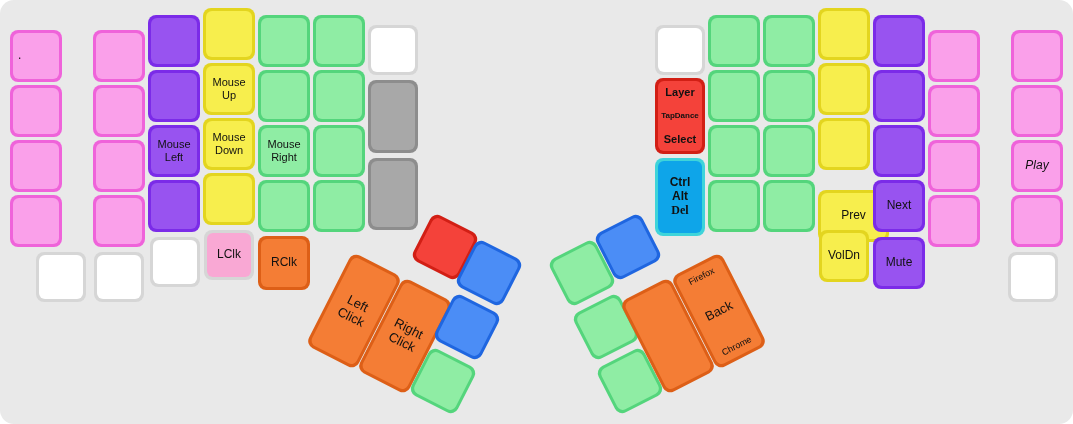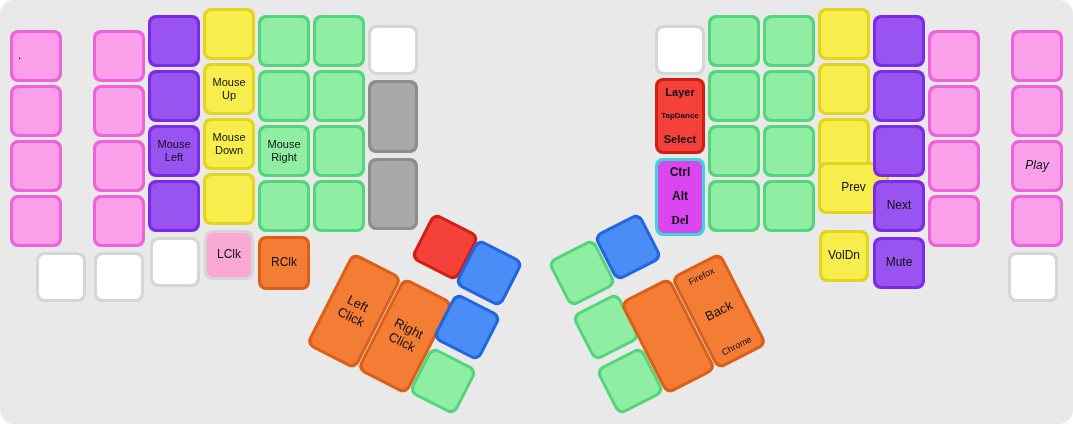--- a/index.html
+++ b/index.html
@@ -178,21 +178,21 @@
       <div class="face" style="background: rgb(255, 255, 255);"></div>
     </div>
     <div class="key" style="left: 655px; top: 78px; width: 50px; height: 76px; background: rgb(210, 31, 21);">
       <div class="face spread" style="background: rgb(244, 66, 58);">
         <span class="klabel" style="font-size: 11px; font-weight: 700;">Layer</span>
         <span class="klabel" style="font-size: 8px; font-weight: 700;">TapDance</span>
         <span class="klabel" style="font-size: 11px; font-weight: 700;">Select</span>
       </div>
     </div>
     <div class="key" style="left: 655px; top: 158px; width: 50px; height: 78px; background: rgb(62, 212, 218);">
-      <div class="face spread" style="background: #d946ef;">
+      <div class="face spread" style="background: #0ea5e9; justify-content: center;">
         <span class="klabel" style="font-size: 12px; font-weight: 700;">Ctrl</span>
         <span class="klabel" style="font-size: 12px; font-weight: 700;">Alt</span>
         <span class="klabel" style="font-size: 12px; font-weight: 700; font-family: Liberation Serif, serif;">Del</span>
       </div>
     </div>
     <div class="key" style="left: 708px; top: 15px; width: 52px; height: 52px; background: rgb(84, 213, 124);">
       <div class="face" style="background: rgb(143, 237, 164);"></div>
     </div>
     <div class="key" style="left: 708px; top: 70px; width: 52px; height: 52px; background: rgb(84, 213, 124);">
       <div class="face" style="background: rgb(143, 237, 164);"></div>
@@ -217,21 +217,21 @@
     </div>
     <div class="key" style="left: 818px; top: 8px; width: 52px; height: 52px; background: rgb(227, 213, 31);">
       <div class="face" style="background: rgb(247, 238, 77);"></div>
     </div>
     <div class="key" style="left: 818px; top: 63px; width: 52px; height: 52px; background: rgb(227, 213, 31);">
       <div class="face" style="background: rgb(247, 238, 77);"></div>
     </div>
     <div class="key" style="left: 818px; top: 118px; width: 52px; height: 52px; background: rgb(227, 213, 31);">
       <div class="face" style="background: rgb(247, 238, 77);"></div>
     </div>
-    <div class="key" style="left: 818px; top: 162px; width: 71px; height: 52px; background: rgb(227, 213, 31);">
+    <div class="key" style="left: 818px; top: 190px; width: 71px; height: 52px; background: rgb(227, 213, 31);">
       <div class="face" style="background: rgb(247, 238, 77);">
         <span class="klabel" style="font-size: 12px;">Prev</span>
       </div>
     </div>
     <div class="key" style="left: 819px; top: 230px; width: 50px; height: 52px; background: rgb(227, 213, 31);">
       <div class="face" style="background: rgb(247, 238, 77);">
         <span class="klabel" style="font-size: 12px;">VolDn</span>
       </div>
     </div>
     <div class="key" style="left: 873px; top: 15px; width: 52px; height: 52px; background: rgb(123, 43, 232);">

